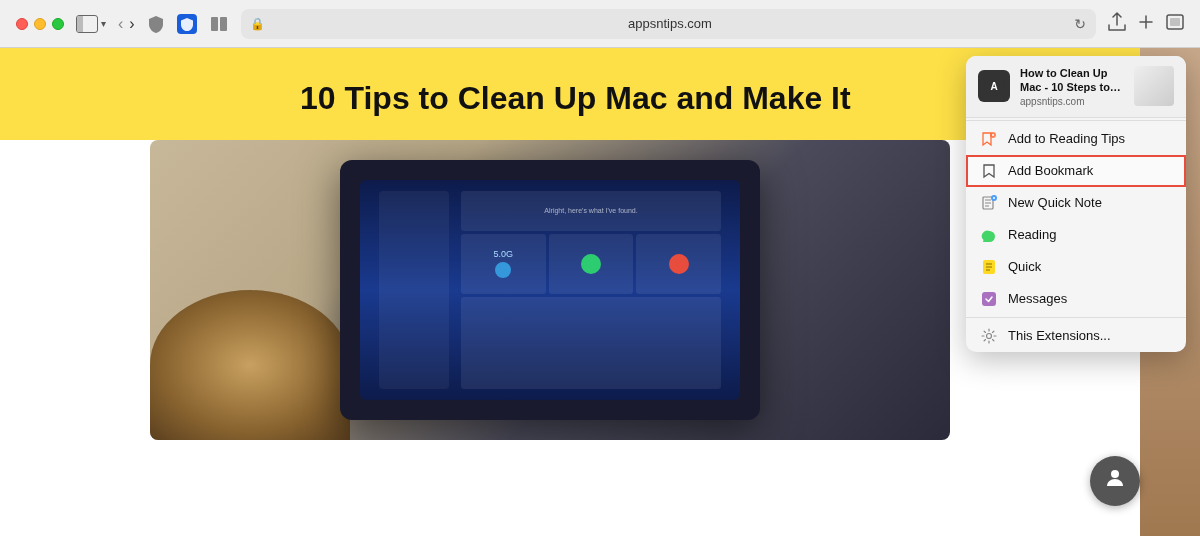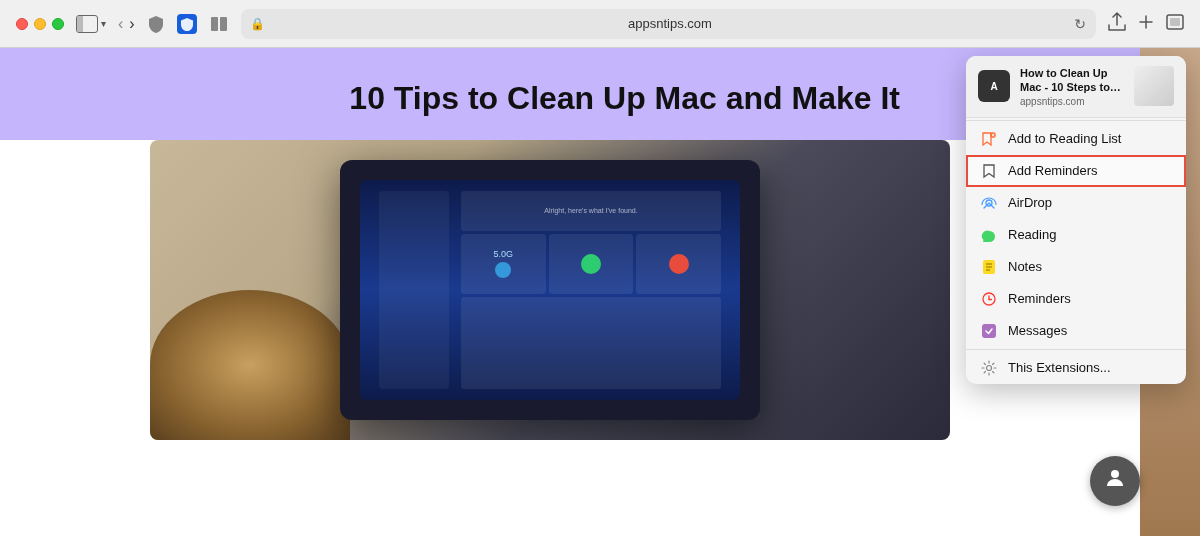--- a/index.html
+++ b/index.html
@@ -160,23 +160,23 @@
 
     
     .page-content {
       position: relative;
       width: 100%;
       height: calc(536px - 48px);
       overflow: hidden;
     }
 
     .article-header {
-      text-align: right;
+      text-align: left;
       padding: 30px 0 20px;
-      background: #c4b5fd;
+      background: #fde047;
     }
 
     .article-title {
       font-size: 32px;
       font-weight: 700;
       color: #111;
       max-width: 600px;
       margin: 0 auto;
       line-height: 1.3;
     }
@@ -554,68 +554,62 @@
         <div class="dropdown-item">
           <div class="item-icon">
             <svg width="16" height="16" viewBox="0 0 16 16" fill="none">
               <path d="M2 2h8v12l-4-3-4 3V2z" stroke="#ff6b35" stroke-width="1.3" fill="none"></path>
               <line x1="12" y1="4" x2="12" y2="4" stroke="#ff6b35"></line>
               <circle cx="12" cy="4" r="3" fill="#ff6b35" opacity="0.8"></circle>
               <line x1="11" y1="4" x2="13" y2="4" stroke="white" stroke-width="1"></line>
               <line x1="12" y1="3" x2="12" y2="5" stroke="white" stroke-width="1"></line>
             </svg>
           </div>
-          <span class="item-label">Add to Reading List</span>
+          <span class="item-label">Add to Reading Tips</span>
         </div>
         <div class="dropdown-item highlighted">
           <div class="item-icon">
             <svg width="16" height="16" viewBox="0 0 16 16" fill="none">
               <path d="M3 2h10v12l-5-3.5L3 14V2z" stroke="#555" stroke-width="1.3" fill="none"></path>
             </svg>
           </div>
-          <span class="item-label">Add Reminders</span>
+          <span class="item-label">Add Bookmark</span>
         </div>
         <div class="dropdown-item">
           <div class="item-icon">
             <svg width="16" height="16" viewBox="0 0 16 16" fill="none">
-              <circle cx="8" cy="8" r="3" stroke="#4a9eff" stroke-width="1.3" fill="none"></circle>
-              <path d="M3 13L8 8M13 13L8 8" stroke="#4a9eff" stroke-width="1.3" stroke-linecap="round"></path>
-              <path d="M1 9.5C1 5.9 4.1 3 8 3s7 2.9 7 6.5" stroke="#4a9eff" stroke-width="1.2" fill="none" stroke-linecap="round"></path>
+              <rect x="2" y="2" width="10" height="12" rx="1" stroke="#888" stroke-width="1.2" fill="none"></rect>
+              <line x1="4" y1="5" x2="10" y2="5" stroke="#888" stroke-width="1"></line>
+              <line x1="4" y1="8" x2="10" y2="8" stroke="#888" stroke-width="1"></line>
+              <line x1="4" y1="11" x2="8" y2="11" stroke="#888" stroke-width="1"></line>
+              <circle cx="13" cy="3" r="3" fill="#4a9eff"></circle>
+              <line x1="12" y1="3" x2="14" y2="3" stroke="white" stroke-width="1"></line>
+              <line x1="13" y1="2" x2="13" y2="4" stroke="white" stroke-width="1"></line>
             </svg>
           </div>
-          <span class="item-label">AirDrop</span>
+          <span class="item-label">New Quick Note</span>
         </div>
         <div class="dropdown-item">
           <div class="item-icon">
             <svg width="16" height="16" viewBox="0 0 16 16" fill="none">
               <path d="M14 9.5A5.5 5.5 0 0 1 8.5 15h-5L2 15l.5-2A5.5 5.5 0 0 1 8.5 4 5.5 5.5 0 0 1 14 9.5z" fill="#30d158" opacity="0.9"></path>
             </svg>
           </div>
           <span class="item-label">Reading</span>
         </div>
         <div class="dropdown-item">
           <div class="item-icon">
             <svg width="16" height="16" viewBox="0 0 16 16" fill="none">
               <rect x="2" y="1" width="12" height="14" rx="2" fill="#ffd60a" opacity="0.9"></rect>
               <line x1="5" y1="5" x2="11" y2="5" stroke="#8a7000" stroke-width="1"></line>
               <line x1="5" y1="8" x2="11" y2="8" stroke="#8a7000" stroke-width="1"></line>
               <line x1="5" y1="11" x2="9" y2="11" stroke="#8a7000" stroke-width="1"></line>
             </svg>
           </div>
-          <span class="item-label">Notes</span>
-        </div>
-        <div class="dropdown-item">
-          <div class="item-icon">
-            <svg width="16" height="16" viewBox="0 0 16 16" fill="none">
-              <circle cx="8" cy="8" r="6" stroke="#ff3b30" stroke-width="1.3" fill="none"></circle>
-              <line x1="8" y1="5" x2="8" y2="8.5" stroke="#ff3b30" stroke-width="1.3" stroke-linecap="round"></line>
-              <line x1="8" y1="8.5" x2="10.5" y2="8.5" stroke="#ff3b30" stroke-width="1.3" stroke-linecap="round"></line>
-            </svg>
-          </div>
-          <span class="item-label">Reminders</span>
+          <span class="item-label">Quick</span>
         </div>
         <div class="dropdown-item">
           <div class="item-icon">
             <svg width="16" height="16" viewBox="0 0 16 16" fill="none">
               <rect x="1" y="1" width="14" height="14" rx="3" fill="#9b59b6" opacity="0.85"></rect>
               <path d="M5 8l2.5 2.5L11 6" stroke="white" stroke-width="1.5" stroke-linecap="round" stroke-linejoin="round"></path>
             </svg>
           </div>
           <span class="item-label">Messages</span>
         </div>

